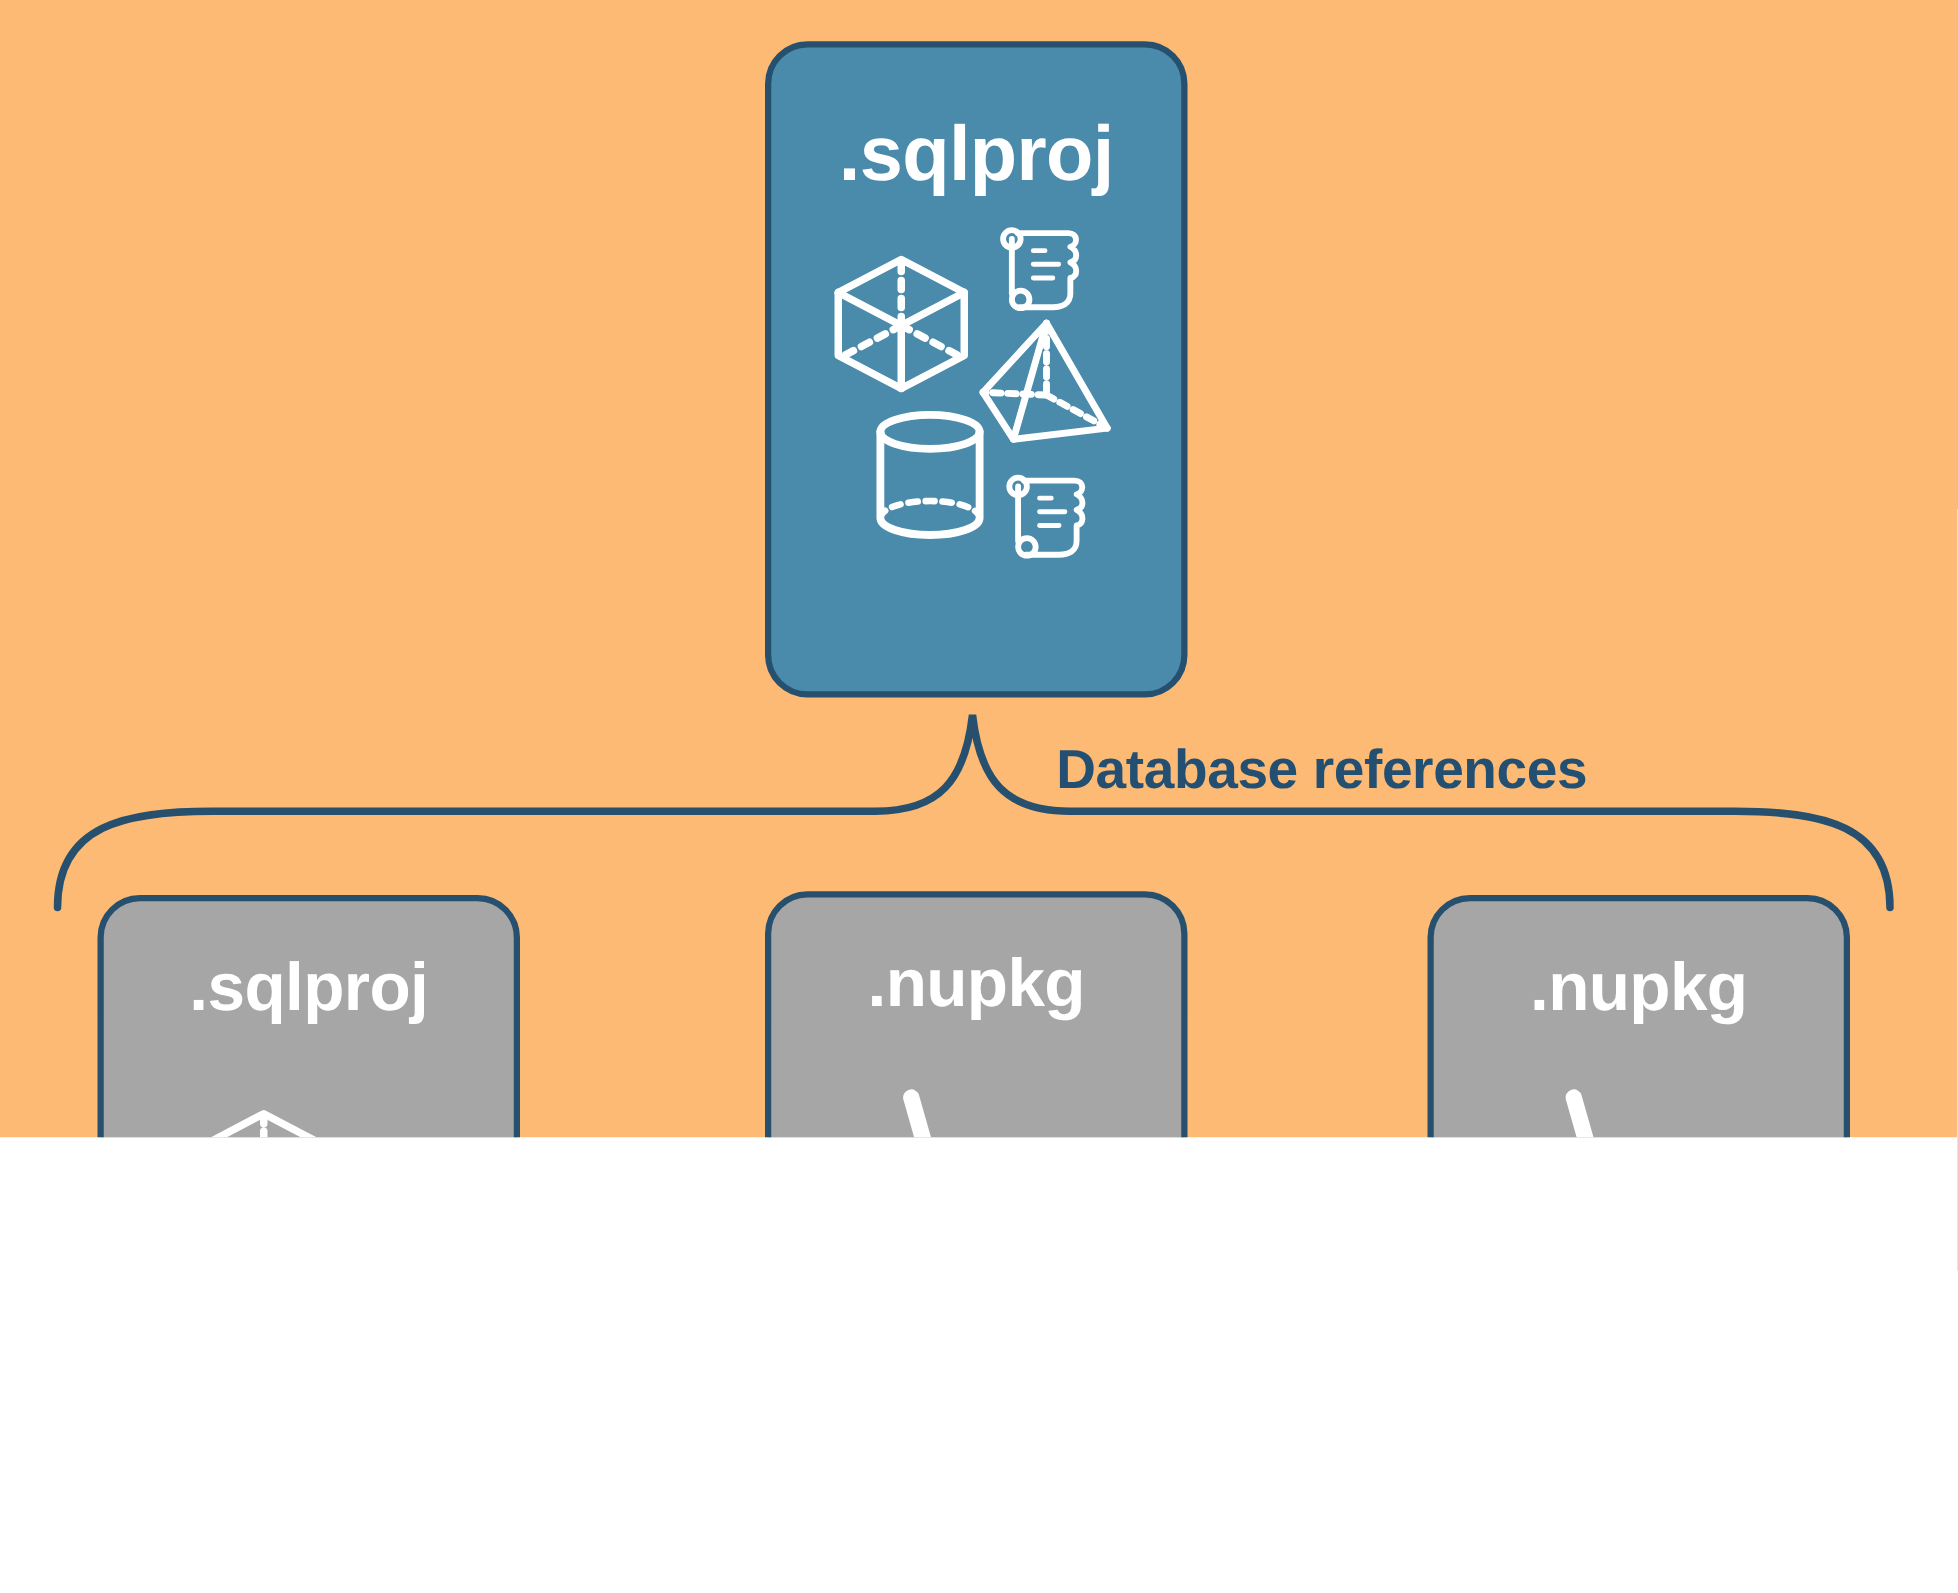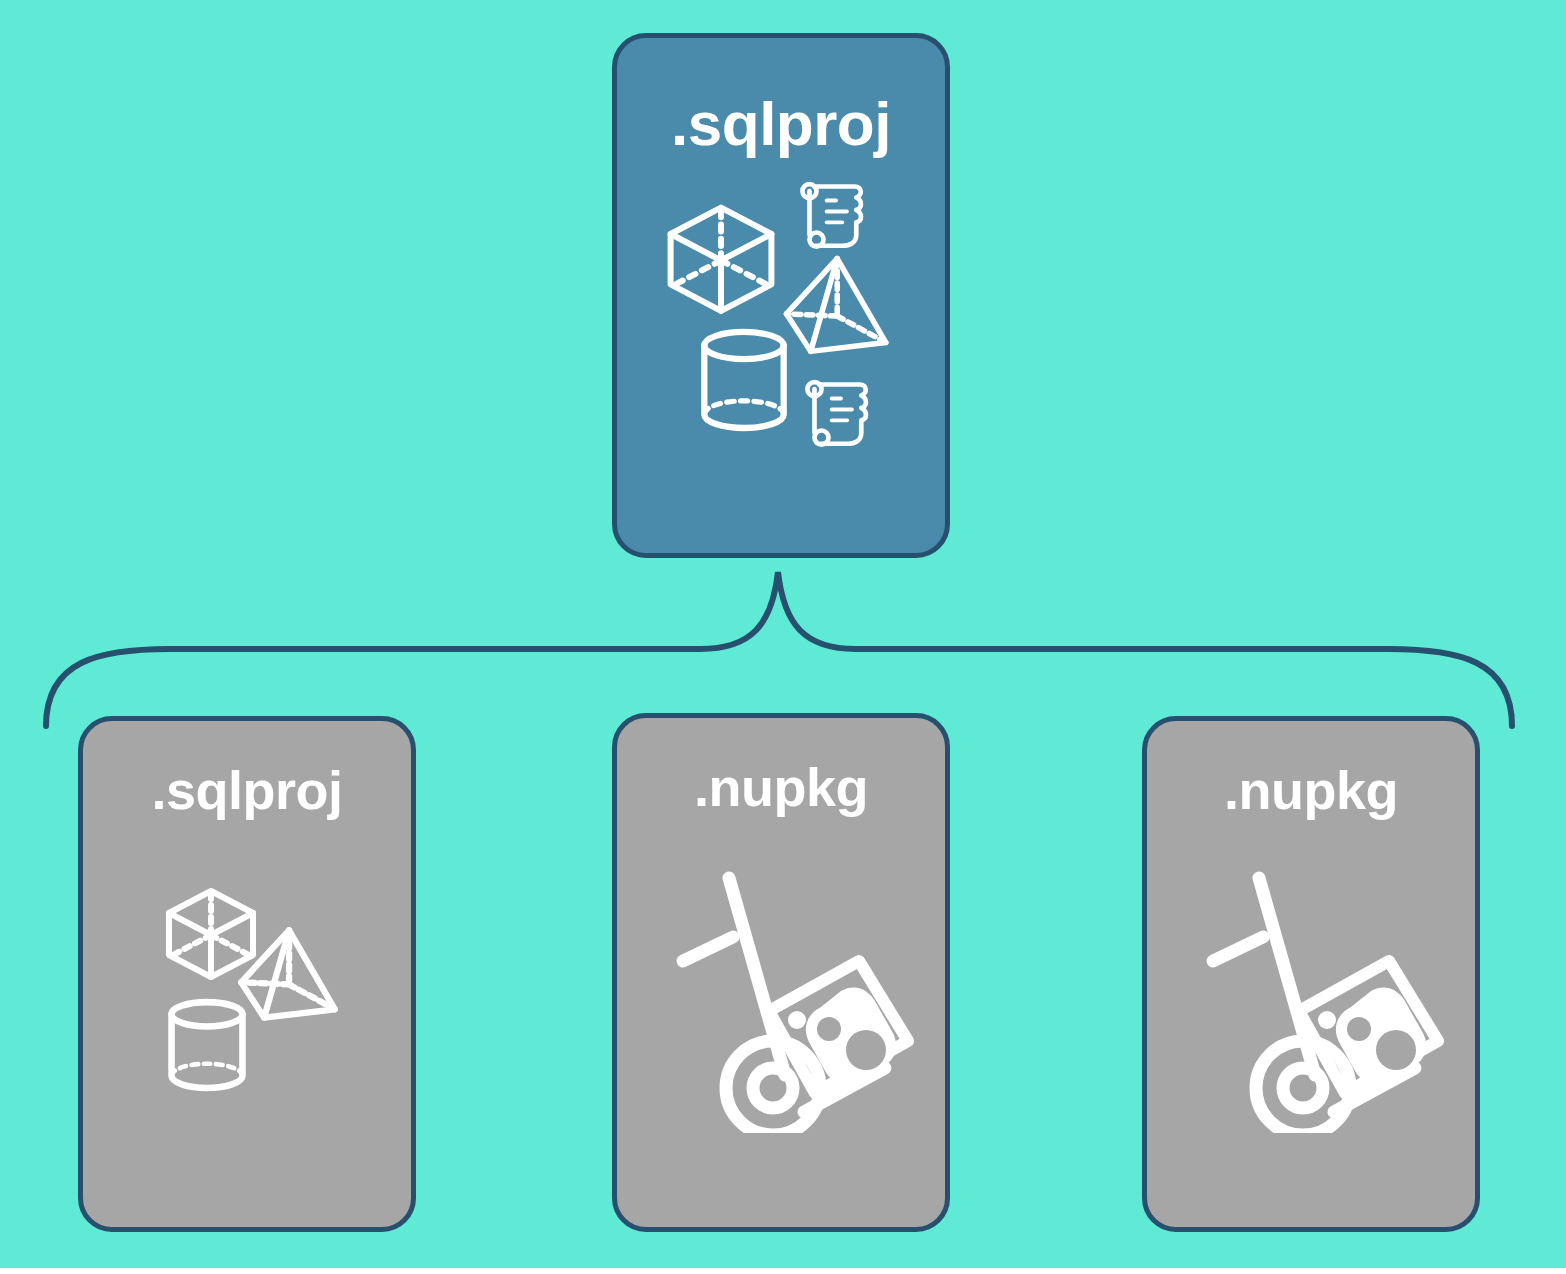--- a/index.html
+++ b/index.html
@@ -6,22 +6,22 @@
     margin: 0;
     padding: 0;
     background: #ffffff;
   }
   body {
     font-family: "Liberation Sans", sans-serif;
   }
   #canvas {
     position: relative;
     width: 1566px;
-    height: 1268px;
-    background: #5eead4;
+    height: 910px;
+    background: #fdba74;
     overflow: hidden;
   }
   .node {
     position: absolute;
     border-radius: 34px;
     box-sizing: border-box;
     border: 5px solid #26506E;
   }
   .node.primary { background: #4A8BAC; }
   .node.secondary { background: #A6A6A6; }
@@ -136,20 +136,21 @@
                    C 76 88 68 92 58 92 L 24 92"></path>
           <circle cx="16" cy="22" r="9"></circle>
           <path d="M 16 22 L 16 78"></path>
           <circle cx="25" cy="84" r="9"></circle>
           <path d="M 38 34 L 50 34 M 38 48 L 64 48 M 38 62 L 58 62" stroke-width="5"></path>
         </g>
       </svg>
     </div>
   </div>
 
+  <div class="edge-label" style="left:845px; top:591px;">Database references</div>
 
   <div class="node secondary" style="left:78px; top:716px; width:338px; height:516px;">
     <div class="node-title small">.sqlproj</div>
 
     <div class="icon-wrap" style="left:78px; top:162px; width:100px; height:100px;">
       <svg viewBox="0 0 100 100" width="100" height="100" xmlns="http://www.w3.org/2000/svg">
         <g fill="none" stroke="#ffffff" stroke-width="6" stroke-linejoin="round" stroke-linecap="round">
           <path d="M 8 30 L 50 8 L 92 30 L 92 72 L 50 94 L 8 72 Z"></path>
           <path d="M 8 30 L 50 52 L 92 30"></path>
           <path d="M 50 52 L 50 94"></path>

